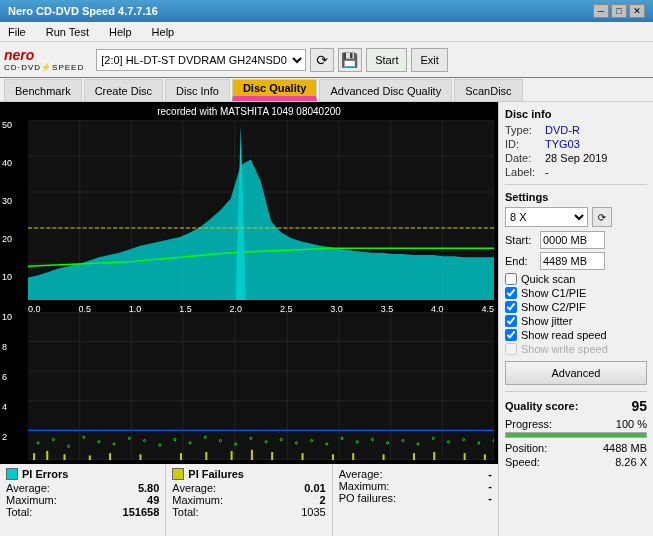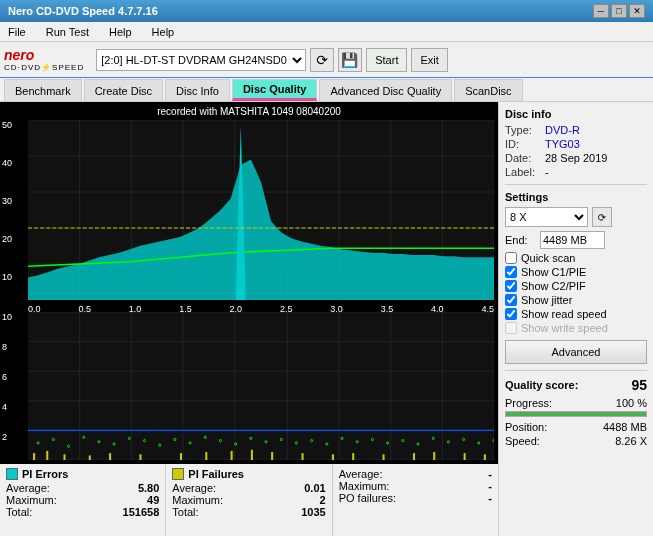--- a/index.html
+++ b/index.html
@@ -21,21 +21,21 @@
     .nero-logo-top { color: #cc0000; font-size: 14px; font-weight: bold; font-style: italic; }
     .nero-logo-bot { color: #000; font-size: 8px; letter-spacing: 1px; }
     .drive-select { height: 22px; width: 210px; font-size: 11px; background: white; border: 1px solid #aaa; }
     .toolbar-btn { height: 24px; padding: 0 8px; font-size: 11px; background: #e8e8e8; border: 1px solid #aaa; cursor: pointer; }
     .toolbar-btn.start { background: #e8f0e8; }
     .toolbar-icon { width: 24px; height: 24px; background: #e8e8e8; border: 1px solid #aaa; cursor: pointer; display: flex; align-items: center; justify-content: center; font-size: 14px; }
     
     
     .tabs { background: #f0f0f0; border-bottom: 1px solid #ccc; height: 24px; display: flex; align-items: flex-end; padding: 0 4px; gap: 2px; }
     .tab { height: 22px; padding: 2px 10px; font-size: 11px; border: 1px solid #ccc; border-bottom: none; background: #e0e0e0; cursor: pointer; display: flex; align-items: center; }
-    .tab.active { background: #5eead4; border-bottom: 3px solid #ec4899; font-weight: 600; z-index: 1; }
+    .tab.active { background: #eab308; border-bottom: 5px solid #ec4899; font-weight: 600; z-index: 1; }
     
     
     .main-content { display: flex; height: calc(536px - 22px - 20px - 36px - 24px); }
     
     
     .chart-area { flex: 1; background: #000; padding: 4px; position: relative; overflow: hidden; }
     .chart-title { color: white; font-size: 10px; text-align: center; position: absolute; top: 4px; left: 50%; transform: translateX(-50%); z-index: 10; white-space: nowrap; }
     
     
     .right-panel { width: 155px; background: #f0f0f0; border-left: 1px solid #ccc; padding: 6px; overflow-y: auto; }
@@ -289,21 +289,21 @@
         <div style="display:flex; justify-content:space-between; font-size:11px;">
           <span>Average:</span>
           <span style="font-weight:bold;">0.01</span>
         </div>
         <div style="display:flex; justify-content:space-between; font-size:11px;">
           <span>Maximum:</span>
           <span style="font-weight:bold;">2</span>
         </div>
         <div style="display:flex; justify-content:space-between; font-size:11px;">
           <span>Total:</span>
-          <span style="font-weight:bold;">1035</span>
+          <span style="font-weight:normal;">1035</span>
         </div>
       </div>
 
       <div style="flex:1; padding:4px 6px;">
         <div style="display:flex; justify-content:space-between; font-size:11px;">
           <span>Average:</span>
           <span style="font-weight:bold;">-</span>
         </div>
         <div style="display:flex; justify-content:space-between; font-size:11px;">
           <span>Maximum:</span>
@@ -341,20 +341,24 @@
 
     
     <div class="section-title">Settings</div>
     <div class="settings-row">
       <select class="speed-select">
         <option>8 X</option>
       </select>
       <div class="toolbar-icon" style="width:20px; height:20px; font-size:10px;">⟳</div>
     </div>
     <div class="input-row">
+      <span class="input-label">Start:</span>
+      <input type="text" class="input-field" value="0000 MB" style="">
+    </div>
+    <div class="input-row">
       <span class="input-label">End:</span>
       <input type="text" class="input-field" value="4489 MB" style="">
     </div>
 
     <div class="checkbox-row">
       <input type="checkbox" style="">
       <span>Quick scan</span>
     </div>
     <div class="checkbox-row">
       <input type="checkbox" checked="" style="">

